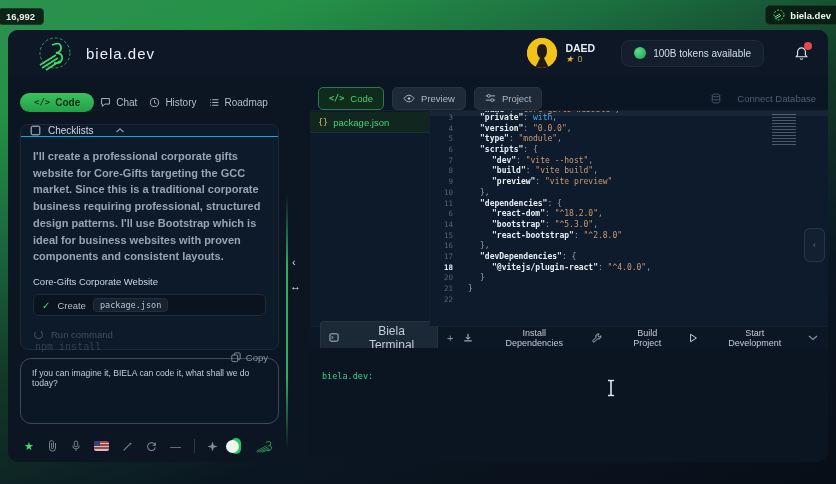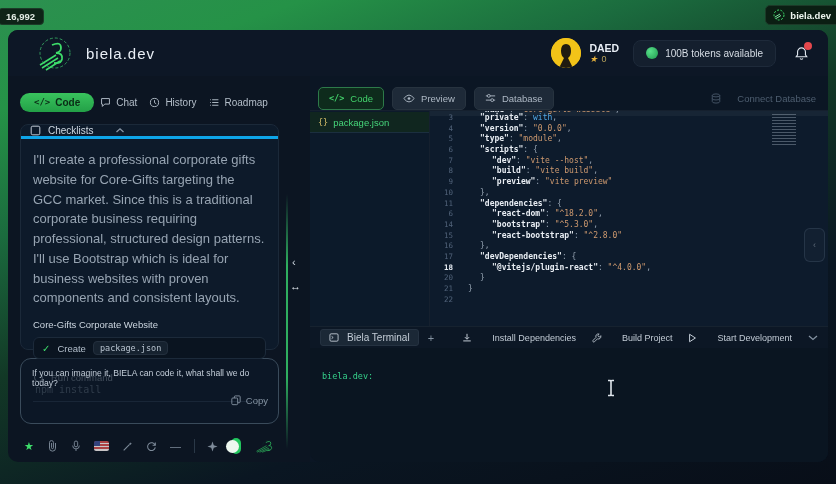--- a/index.html
+++ b/index.html
@@ -21,21 +21,21 @@
   .site-badge span { font-size:9.5px; font-weight:bold; color:#eef5ef; }
 
   
   .window { position:absolute; left:8px; right:8px; top:30px; height:432px; background:#0c1522;
     border-radius:10px; overflow:hidden; display:flex; flex-direction:column; }
 
   
   .app-header { height:46px; display:flex; align-items:center; padding:0 16px 0 26px; background:#0d1726; }
   .logo-wrap { display:flex; align-items:center; gap:10px; }
   .logo-text { font-size:15px; letter-spacing:1px; color:#e9eff6; font-weight:400; }
-  .header-right { margin-left:auto; display:flex; align-items:center; gap:14px; }
+  .header-right { margin-left:auto; display:flex; align-items:center; gap:26px; }
   .user-chip { display:flex; align-items:center; gap:8px; }
   .avatar { width:30px; height:30px; border-radius:50%; background:var(--avatar-yellow,#f2c318); overflow:hidden; position:relative;}
   .user-meta { display:flex; flex-direction:column; line-height:1.15; }
   .user-name { font-size:10.5px; color:#e7edf4; font-weight:bold; }
   .user-stars { font-size:9px; color:#e8b33c; display:flex; gap:4px; align-items:center;}
   .user-stars .count { color:#b7a25c; }
   .tokens-pill { background:#141f2e; border:1px solid #1e2a3a; border-radius:8px; height:27px;
     display:flex; align-items:center; gap:7px; padding:0 12px; }
   .tokens-pill span { font-size:10px; color:#d6dde5; }
   .coin { width:12px; height:12px; border-radius:50%; background:radial-gradient(circle at 35% 35%, #58e08a, #1f9a4e); }
@@ -48,25 +48,25 @@
   .left-panel { width:279px; padding:0 8px 0 12px; display:flex; flex-direction:column; }
   .tabs-row { margin-top:14px; height:24px; display:flex; align-items:center; justify-content:space-between; padding-right:6px;}
   .ltab { display:flex; align-items:center; gap:5px; background:none; border:none; color:#b4bec9; font-size:10px;
     font-family:inherit; cursor:pointer; padding:4px 6px;}
   .ltab.active { background:linear-gradient(180deg,#39c35d,#23a047); color:#0a2b16; font-weight:bold;
     border-radius:13px; padding:4px 14px; }
   .ltab .codeglyph { font-family:"DejaVu Sans Mono",monospace; font-size:9px; font-weight:bold; }
 
   .checklist-section { margin-top:10px; height:226px; border:1px solid #1b2939; border-radius:8px;
     background:#0d1a2a; display:flex; flex-direction:column; }
-  .checklist-header { height:25px; display:flex; align-items:center; gap:7px; padding:0 9px; border-bottom:3px solid #0ea5e9; }
+  .checklist-header { height:25px; display:flex; align-items:center; gap:7px; padding:0 9px; border-bottom:1px solid #0ea5e9; }
   .checklist-header .lbl { font-size:10px; color:#cfd8e2; }
   .checklist-header .chev { margin-left:14px; color:#8a97a6; }
   .checklist-body { flex:1; padding:11px 12px; position:relative; }
-  .message { font-size:13px; line-height:1.52; color:#97a4b2; }
+  .message { font-size:11px; line-height:1.52; color:#97a4b2;font-weight:bold; }
   .proj-title { margin-top:11px; font-size:9.5px; color:#ccd6e0; }
   .task-done { margin-top:7px; height:22px; background:#0a1420; border:1px solid #1c2a3a; border-radius:6px;
     display:flex; align-items:center; gap:7px; padding:0 8px; font-size:9.5px; color:#b3bfcb; }
   .task-done .chk { color:var(--accent-green,#3ddc6a); font-size:10px; }
   .task-done code { font-family:"DejaVu Sans Mono",monospace; font-size:8.5px; background:#16222f;
     border:1px solid #232f3d; border-radius:4px; padding:1px 6px; color:#b6c1cd; }
   .task-pending { margin-top:13px; display:flex; align-items:center; gap:7px; font-size:9.5px; color:#aab6c2; opacity:.32; }
   .task-cmd { margin-top:1px; font-family:"DejaVu Sans Mono",monospace; font-size:10px; color:#93a3b1;
     opacity:.25; border-bottom:1px solid #43566a; padding:0 2px 6px 2px; }
   .copy-row { position:absolute; right:10px; bottom:7px; display:flex; align-items:center; gap:5px;
@@ -117,22 +117,22 @@
   .code-row .ln { width:32px; flex:0 0 32px; text-align:right; padding-right:9px; color:#51637a; font-size:7.5px; }
   .code-row .ln.active { color:#e8eef5; font-weight:bold; }
   .t-k { color:#e9eef4; font-weight:bold; }
   .t-s { color:#cf9a6f; }
   .t-b { color:#4fa8e8; }
   .t-p { color:#93a1b0; }
   .minimap { position:absolute; right:32px; top:3px; width:24px; height:32px; opacity:.55;
     background:repeating-linear-gradient(180deg, rgba(200,214,228,.6) 0 1px, transparent 1px 3px); }
 
   .terminal-bar { height:22px; display:flex; align-items:center; gap:9px; padding:0 10px; background:#0c1725; border-top:1px solid #16222f; }
-  .term-tab { display:flex; align-items:center; gap:8px; background:#1b2836; border:1px solid #253241; border-radius:3px;
-    padding:2px 8px; color:#c3ccd6; font-size:10px; font-family:inherit; cursor:pointer;}
+  .term-tab { display:flex; align-items:center; gap:15px; background:#1b2836; border:1px solid #253241; border-radius:3px;
+    padding:2px 8px; color:#c3ccd6; font-size:12px; font-family:inherit; cursor:pointer;}
   .term-plus { background:none; border:none; color:#8593a2; font-size:11px; cursor:pointer; }
   .term-actions { margin-left:auto; display:flex; align-items:center; gap:16px; }
   .term-act { display:flex; align-items:center; gap:20px; background:none; border:none; color:#c2cbd5; font-size:9px; font-family:inherit; cursor:pointer;justify-content:flex-end;}
   .term-chev { background:none; border:none; color:#8593a2; cursor:pointer; }
   .terminal-body { height:114px; background:#0a1521; padding:17px 12px; border-bottom-left-radius:10px; border-bottom-right-radius:10px;}
   .term-prompt { font-family:"DejaVu Sans Mono",monospace; font-size:8.5px; color:var(--terminal-green,#35d08a); }
 
   .right-edge-tab { position:absolute; right:3px; top:198px; width:21px; height:34px; border:1px solid rgba(130,150,170,.18);
     border-radius:6px; background:rgba(30,44,60,.35); color:rgba(205,215,225,.4); font-size:9px;
     display:flex; align-items:center; justify-content:center; cursor:pointer; }
@@ -326,21 +326,21 @@
               <circle cx="7" cy="5" r="1.6" fill="currentColor"></circle>
           </svg>
           <span>Preview</span>
         </button>
         <button class="rtab">
           <svg width="11" height="10" viewBox="0 0 13 11">
             <path d="M1 3 h11 M1 8 h11" stroke="currentColor" stroke-width="1.1"></path>
             <circle cx="4.5" cy="3" r="1.7" fill="#222e3c" stroke="currentColor" stroke-width="1"></circle>
             <circle cx="8.5" cy="8" r="1.7" fill="#222e3c" stroke="currentColor" stroke-width="1"></circle>
           </svg>
-          <span>Database</span>
+          <span>Project</span>
         </button>
         <button class="connect-db">
           <svg width="10" height="11" viewBox="0 0 12 13">
             <ellipse cx="6" cy="2.8" rx="4.5" ry="1.8" fill="none" stroke="currentColor" stroke-width="1"></ellipse>
             <path d="M1.5 2.8 v7.4 a4.5 1.8 0 0 0 9 0 V2.8 M1.5 6.5 a4.5 1.8 0 0 0 9 0" fill="none" stroke="currentColor" stroke-width="1"></path>
           </svg>
           <span>Connect Database</span>
         </button>
       </div>
 

